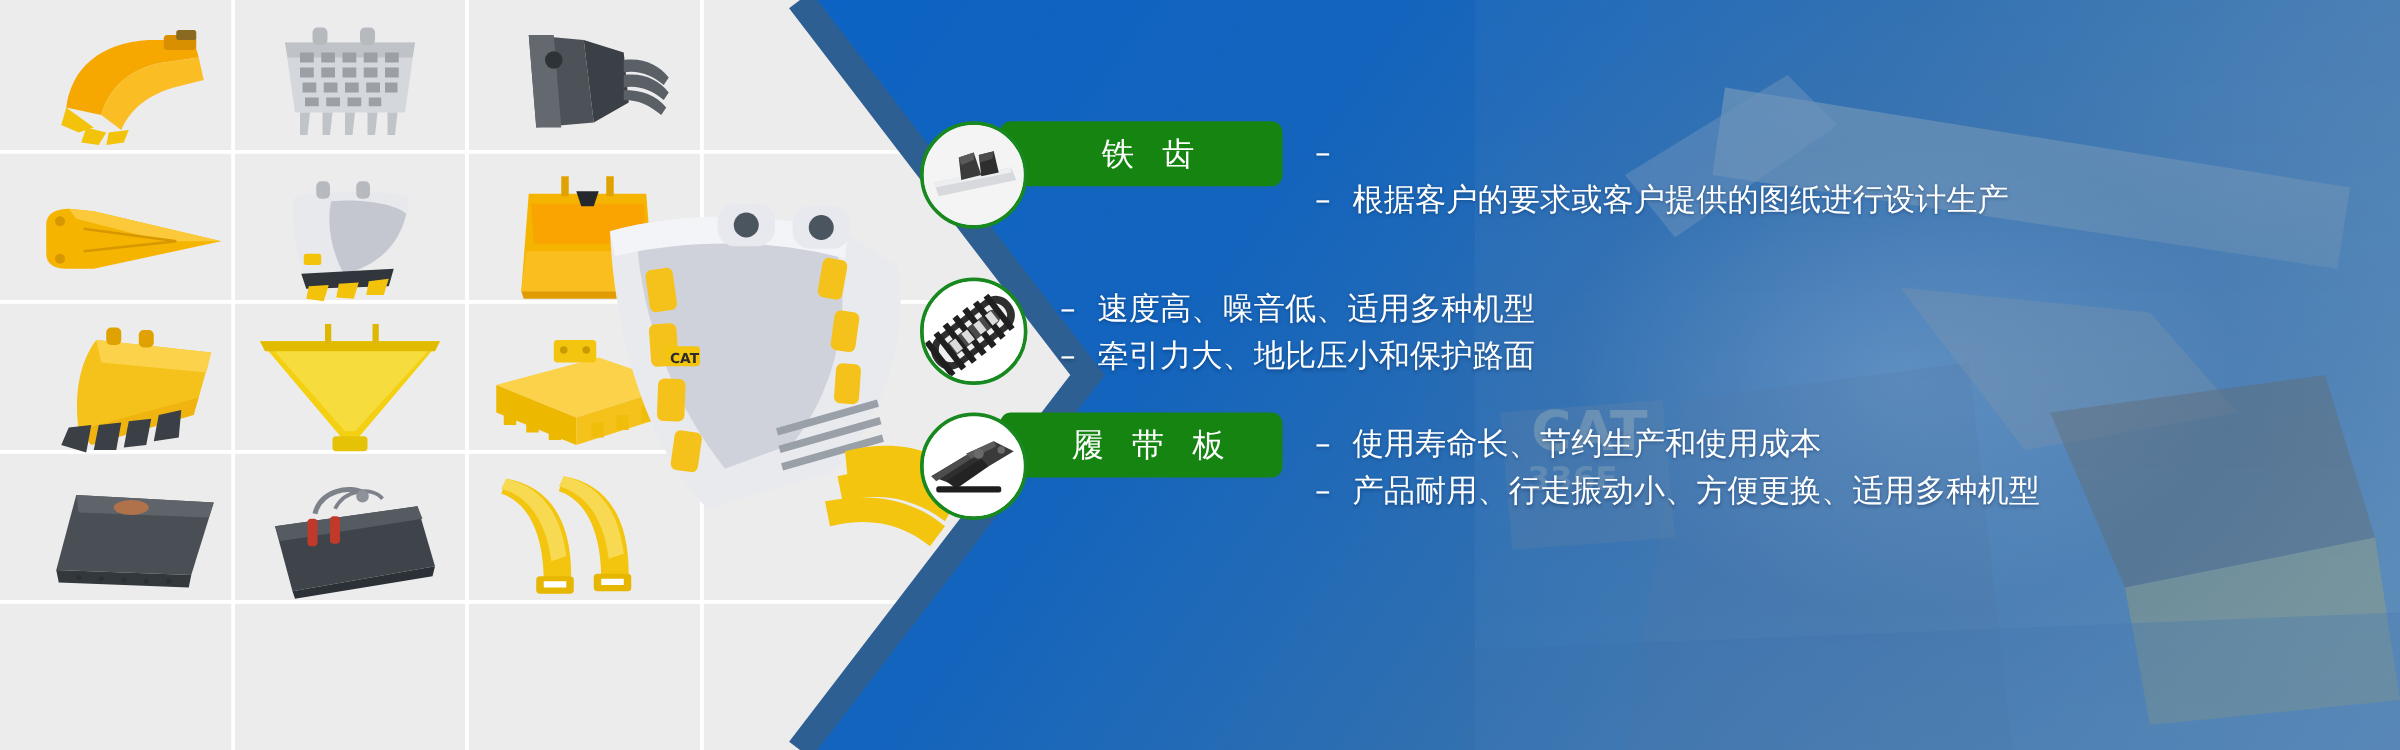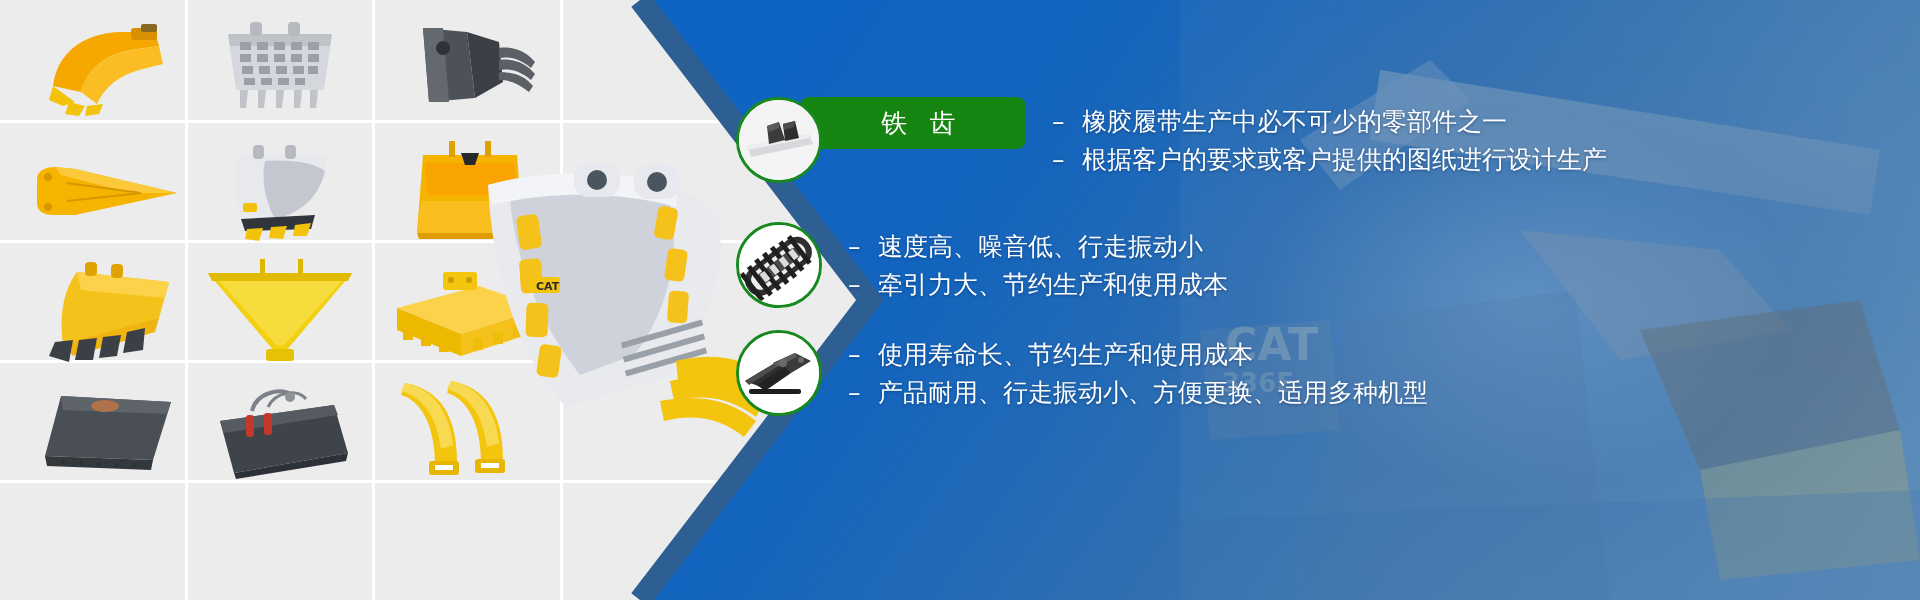--- a/index.html
+++ b/index.html
@@ -421,21 +421,20 @@
         <path d="M28 26 L40 22 L40 28 L30 32 Z" fill="#5a5a5a"></path>
         <path d="M44 24 L56 21 L55 27 L45 30 Z" fill="#4c4c4c"></path>
       </svg>
     </div>
     <div class="pill">
       <span class="pill-label">铁 齿</span>
     </div>
     <div class="bullets">
       <div class="bullet">
         <span class="dash">–</span>
-        <span>橡胶履带生产中必不可少的零部件之一</span>
       </div>
       <div class="bullet">
         <span class="dash">–</span>
         <span>根据客户的要求或客户提供的图纸进行设计生产</span>
       </div>
     </div>
   </div>
 
   <div class="feature-row" id="row-1">
     <div class="thumb">
@@ -459,43 +458,46 @@
               <rect x="32" y="36" width="6" height="10"></rect>
             <rect x="44" y="36" width="6" height="10"></rect>
               <rect x="56" y="36" width="6" height="10"></rect>
           </g>
         </g>
       </svg>
     </div>
     <div class="bullets">
       <div class="bullet">
         <span class="dash">–</span>
-        <span>速度高、噪音低、行走振动小</span>
+        <span>速度高、噪音低、适用多种机型</span>
       </div>
       <div class="bullet">
         <span class="dash">–</span>
-        <span>牵引力大、节约生产和使用成本</span>
+        <span>牵引力大、地比压小和保护路面</span>
       </div>
     </div>
   </div>
 
   <div class="feature-row" id="row-2">
     <div class="thumb">
       <svg width="80" height="80" viewBox="0 0 80 80">
         <rect x="0" y="0" width="80" height="80" fill="#ffffff"></rect>
         <path d="M6 48 L36 30 L50 34 L22 54 Z" fill="#2e2e2e"></path>
         <path d="M6 48 L36 30 L38 34 L10 52 Z" fill="#4d4d4d"></path>
         <path d="M34 30 L56 20 L72 28 L52 40 Z" fill="#3a3a3a"></path>
         <path d="M34 30 L56 20 L58 24 L38 34 Z" fill="#5c5c5c"></path>
         <path d="M18 52 L46 34 L52 40 L26 58 Z" fill="#232323"></path>
         <circle cx="44" cy="30" r="4" fill="#6a6a6a"></circle>
         <circle cx="62" cy="27" r="3" fill="#6a6a6a"></circle>
         <rect x="10" y="56" width="52" height="5" rx="2" fill="#1e1e1e"></rect>
       </svg>
     </div>
+    <div class="pill">
+      <span class="pill-label">履 带 板</span>
+    </div>
     <div class="bullets">
       <div class="bullet">
         <span class="dash">–</span>
         <span>使用寿命长、节约生产和使用成本</span>
       </div>
       <div class="bullet">
         <span class="dash">–</span>
         <span>产品耐用、行走振动小、方便更换、适用多种机型</span>
       </div>
     </div>

